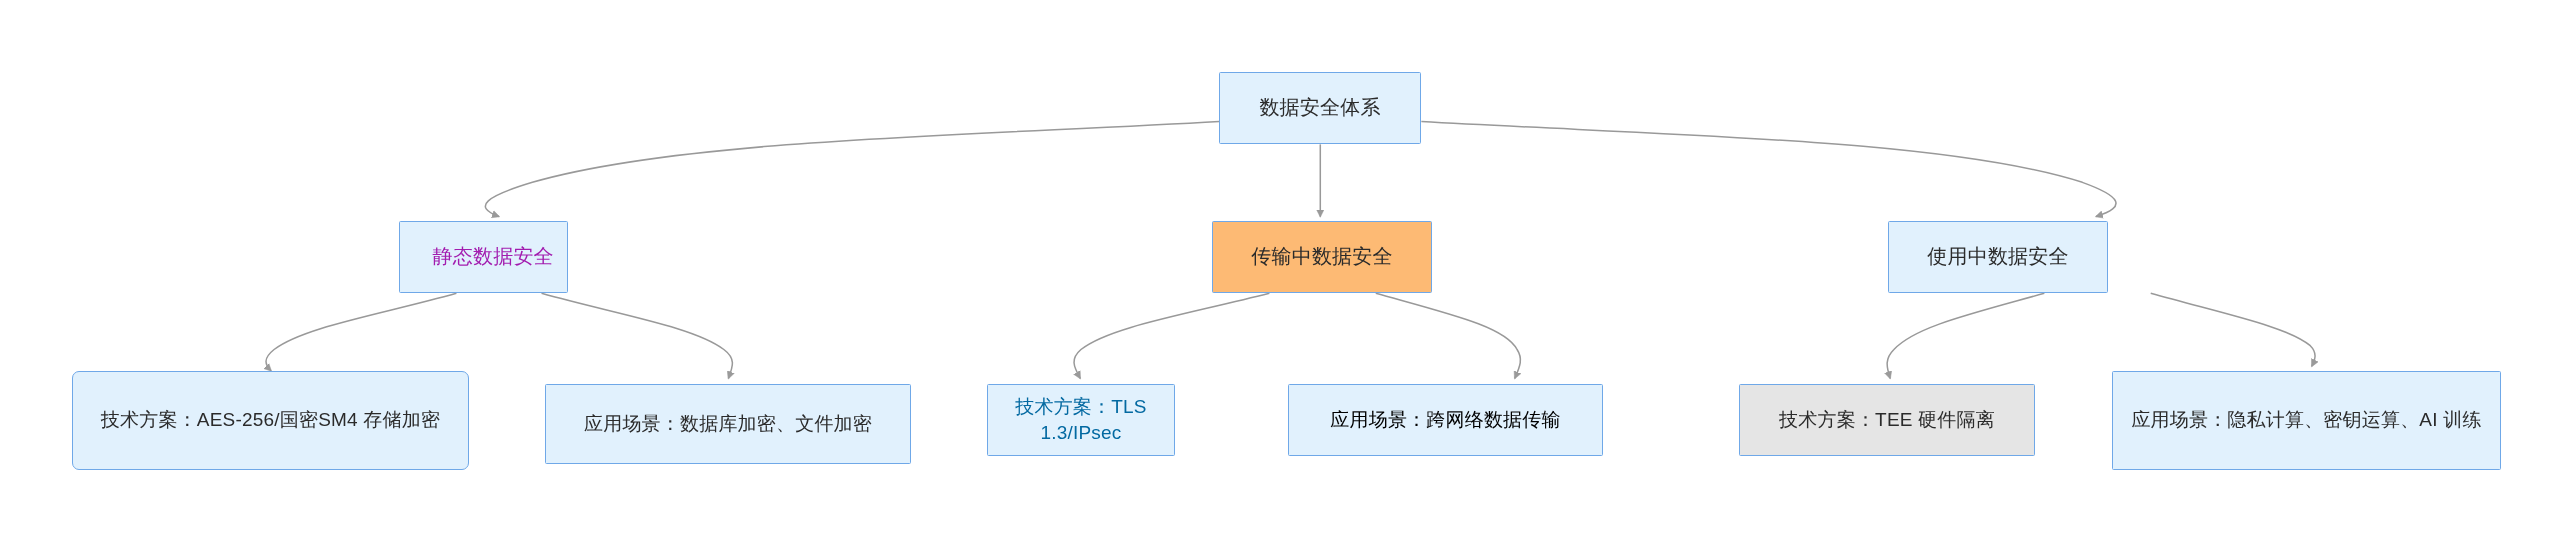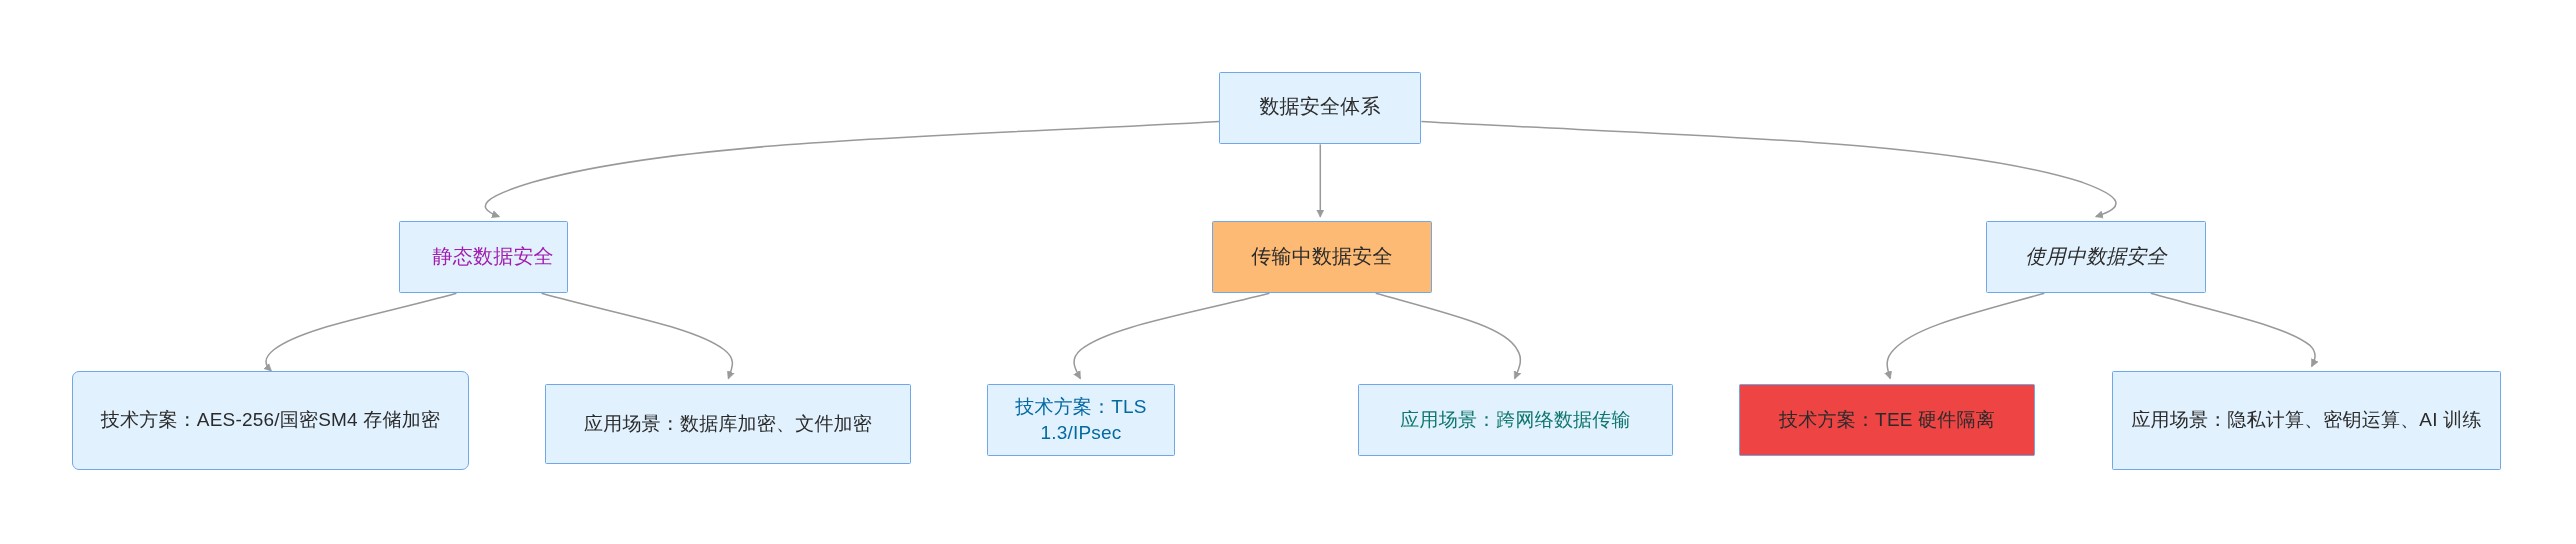--- a/index.html
+++ b/index.html
@@ -73,45 +73,45 @@
         <path d="M 600,386 C 500,414 400,430 360,460 C 345,472 348,480 356,488" fill="none" stroke="#999999" stroke-width="2" marker-end="url(#arrowhead)"></path>
         <path d="M 712,386 C 812,414 912,430 952,460 C 968,472 964,482 958,498" fill="none" stroke="#999999" stroke-width="2" marker-end="url(#arrowhead)"></path>
         <path d="M 1670,386 C 1560,414 1460,430 1422,460 C 1408,472 1412,482 1421,498" fill="none" stroke="#999999" stroke-width="2" marker-end="url(#arrowhead)"></path>
         <path d="M 1810,386 C 1910,414 1980,430 1996,460 C 2004,472 2000,482 1993,498" fill="none" stroke="#999999" stroke-width="2" marker-end="url(#arrowhead)"></path>
         <path d="M 2690,386 C 2590,414 2520,430 2492,460 C 2480,472 2482,482 2487,498" fill="none" stroke="#999999" stroke-width="2" marker-end="url(#arrowhead)"></path>
         <path d="M 2830,386 C 2930,414 3010,430 3040,455 C 3050,465 3046,474 3042,482" fill="none" stroke="#999999" stroke-width="2" marker-end="url(#arrowhead)"></path>
       </g>
   </svg>
 
   <div id="node-group">
-      <div class="flow-node level-root" style="left: 1219px; top: 72px; width: 202px; height: 72px; background: rgb(225, 241, 253); border-color: rgb(111, 168, 232); color: rgb(43, 43, 43); font-family: Liberation Mono, monospace;">
+      <div class="flow-node level-root" style="left: 1219px; top: 72px; width: 202px; height: 72px; background: rgb(225, 241, 253); border-color: rgb(111, 168, 232); color: rgb(43, 43, 43);">
         <span class="node-label">数据安全体系</span>
       </div>
       <div class="flow-node level-branch" style="left: 399px; top: 221px; width: 169px; height: 72px; background: rgb(225, 241, 253); border-color: rgb(111, 168, 232); color: #a21caf; padding-left: 30px;">
         <span class="node-label">静态数据安全</span>
       </div>
       <div class="flow-node level-branch" style="left: 1212px; top: 221px; width: 220px; height: 72px; background: #fdba74; border-color: rgb(111, 168, 232); color: rgb(43, 43, 43);">
         <span class="node-label">传输中数据安全</span>
       </div>
-      <div class="flow-node level-branch" style="left: 1986px; top: 221px; width: 220px; height: 72px; background: rgb(225, 241, 253); border-color: rgb(111, 168, 232); color: rgb(43, 43, 43); font-style: italic;">
+      <div class="flow-node level-branch" style="left: 1888px; top: 221px; width: 220px; height: 72px; background: rgb(225, 241, 253); border-color: rgb(111, 168, 232); color: rgb(43, 43, 43);">
         <span class="node-label">使用中数据安全</span>
       </div>
       <div class="flow-node level-leaf" style="left: 72px; top: 371px; width: 397px; height: 99px; background: rgb(225, 241, 253); border-color: rgb(111, 168, 232); color: rgb(43, 43, 43); border-radius: 7px;">
         <span class="node-label">技术方案：AES-256/国密SM4 存储加密</span>
       </div>
       <div class="flow-node level-leaf" style="left: 545px; top: 384px; width: 366px; height: 80px; background: rgb(225, 241, 253); border-color: rgb(111, 168, 232); color: rgb(43, 43, 43);">
         <span class="node-label">应用场景：数据库加密、文件加密</span>
       </div>
       <div class="flow-node level-leaf" style="left: 987px; top: 384px; width: 188px; height: 72px; background: rgb(225, 241, 253); border-color: rgb(111, 168, 232); color: #0369a1;">
         <span class="node-label">技术方案：TLS 1.3/IPsec</span>
       </div>
-      <div class="flow-node level-leaf" style="left: 1358px; top: 384px; width: 315px; height: 72px; background: rgb(225, 241, 253); border-color: rgb(111, 168, 232); color: #0f766e;">
+      <div class="flow-node level-leaf" style="left: 1288px; top: 384px; width: 315px; height: 72px; background: rgb(225, 241, 253); border-color: rgb(111, 168, 232); color: #000000;">
         <span class="node-label">应用场景：跨网络数据传输</span>
       </div>
-      <div class="flow-node level-leaf" style="left: 1739px; top: 384px; width: 296px; height: 72px; background: #ef4444; border-color: rgb(111, 168, 232); color: rgb(43, 43, 43);">
+      <div class="flow-node level-leaf" style="left: 1739px; top: 384px; width: 296px; height: 72px; background: #e5e5e5; border-color: rgb(111, 168, 232); color: rgb(43, 43, 43);">
         <span class="node-label">技术方案：TEE 硬件隔离</span>
       </div>
       <div class="flow-node level-leaf" style="left: 2112px; top: 371px; width: 389px; height: 99px; background: rgb(225, 241, 253); border-color: rgb(111, 168, 232); color: rgb(43, 43, 43);">
         <span class="node-label">应用场景：隐私计算、密钥运算、AI 训练</span>
       </div>
     </div>
 
 </div>
 
 

